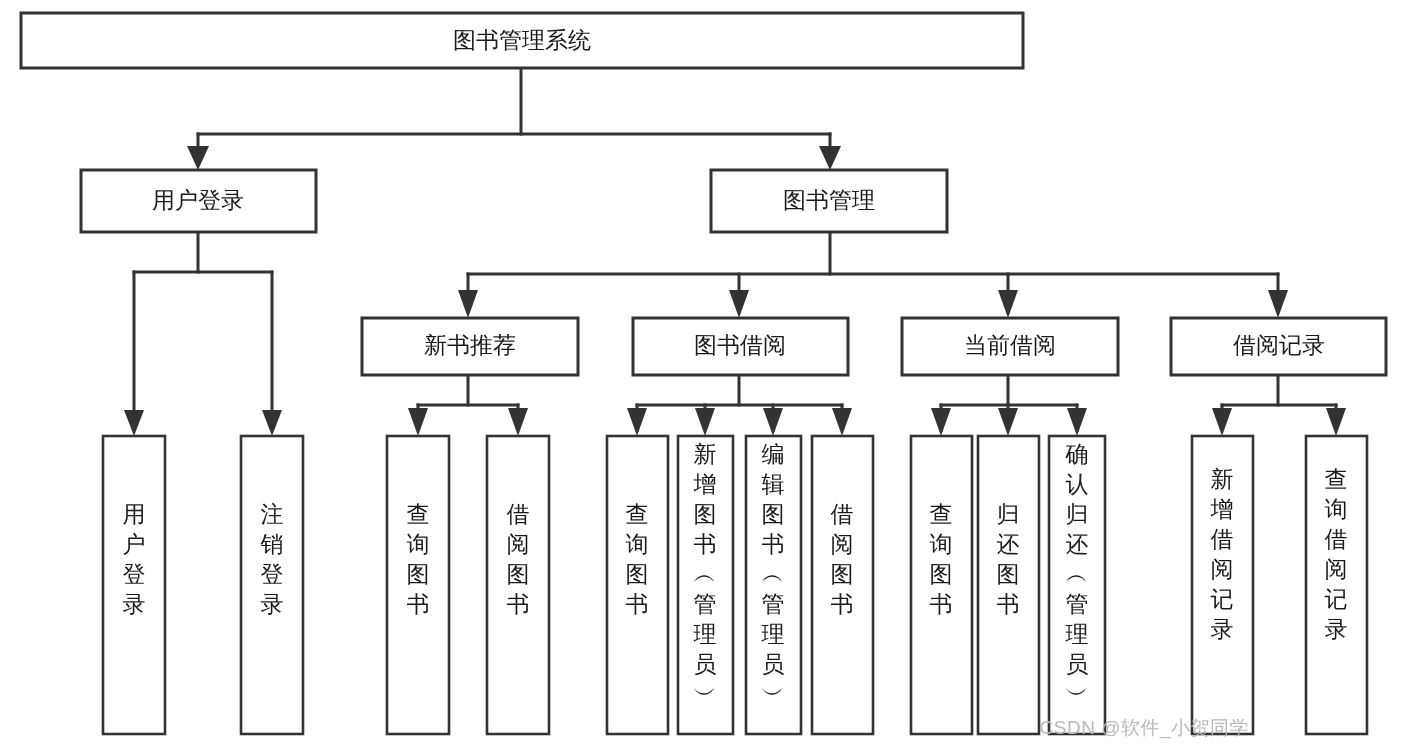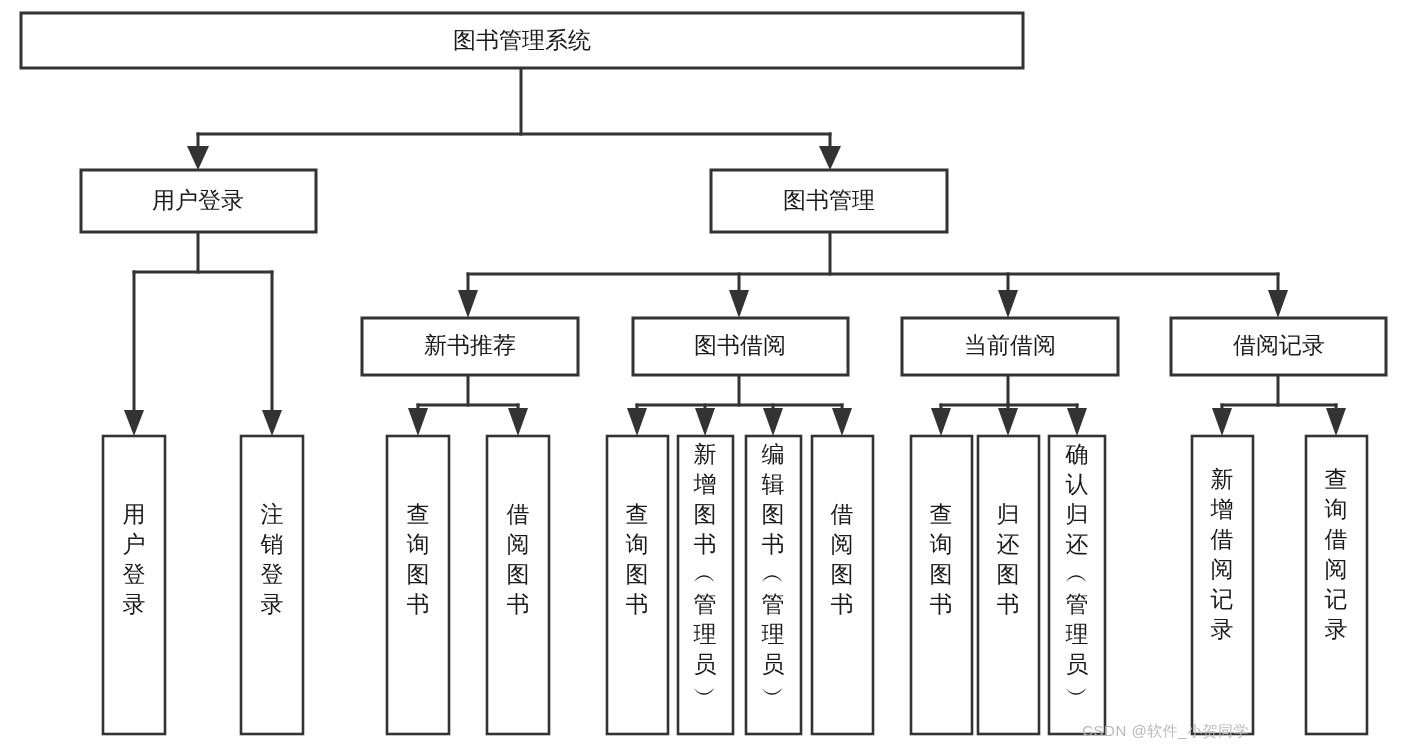--- a/index.html
+++ b/index.html
@@ -57,21 +57,21 @@
     font-family: "Liberation Sans", "DejaVu Sans", sans-serif;
     font-size: 23px;
     fill: #1a1a1a;
     text-anchor: middle;
   }
   .watermark {
     position: absolute;
     right: 14px;
     bottom: 6px;
     font-family: "Liberation Sans", "DejaVu Sans", sans-serif;
-    font-size: 15px;
+    font-size: 19px;
     color: #b9b9b9;
     letter-spacing: 0.5px;
     white-space: nowrap;
     user-select: none;
   }
 </style>
 </head>
 <body>
 
 <div id="chart-root">

